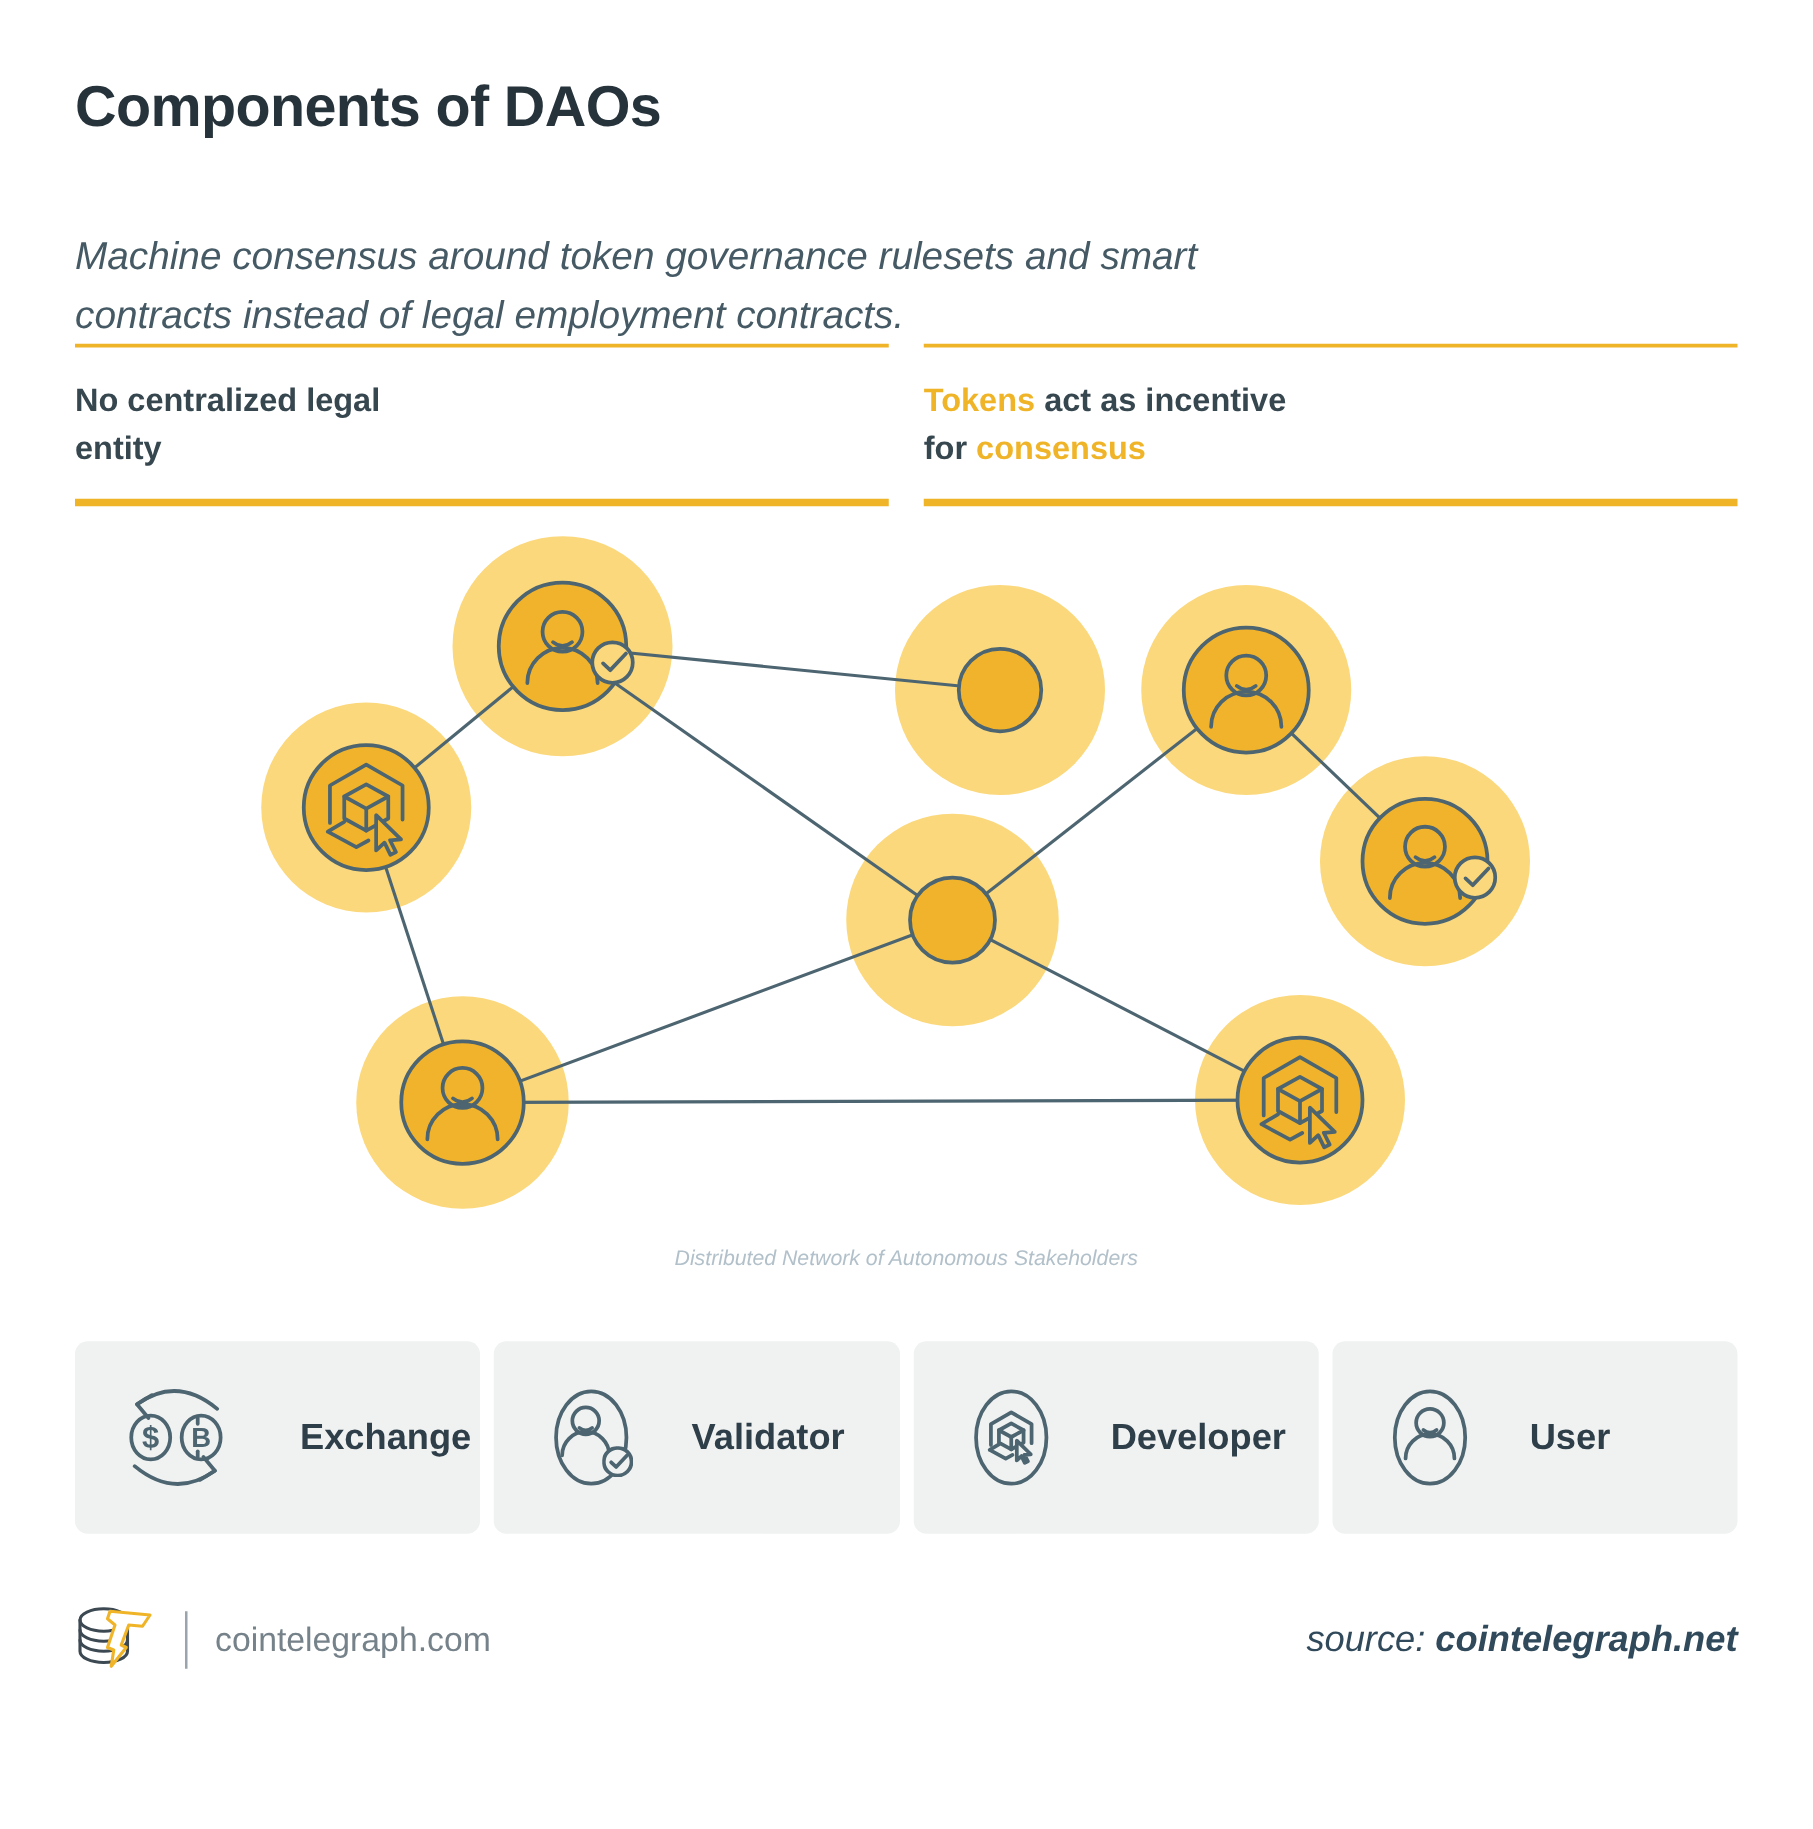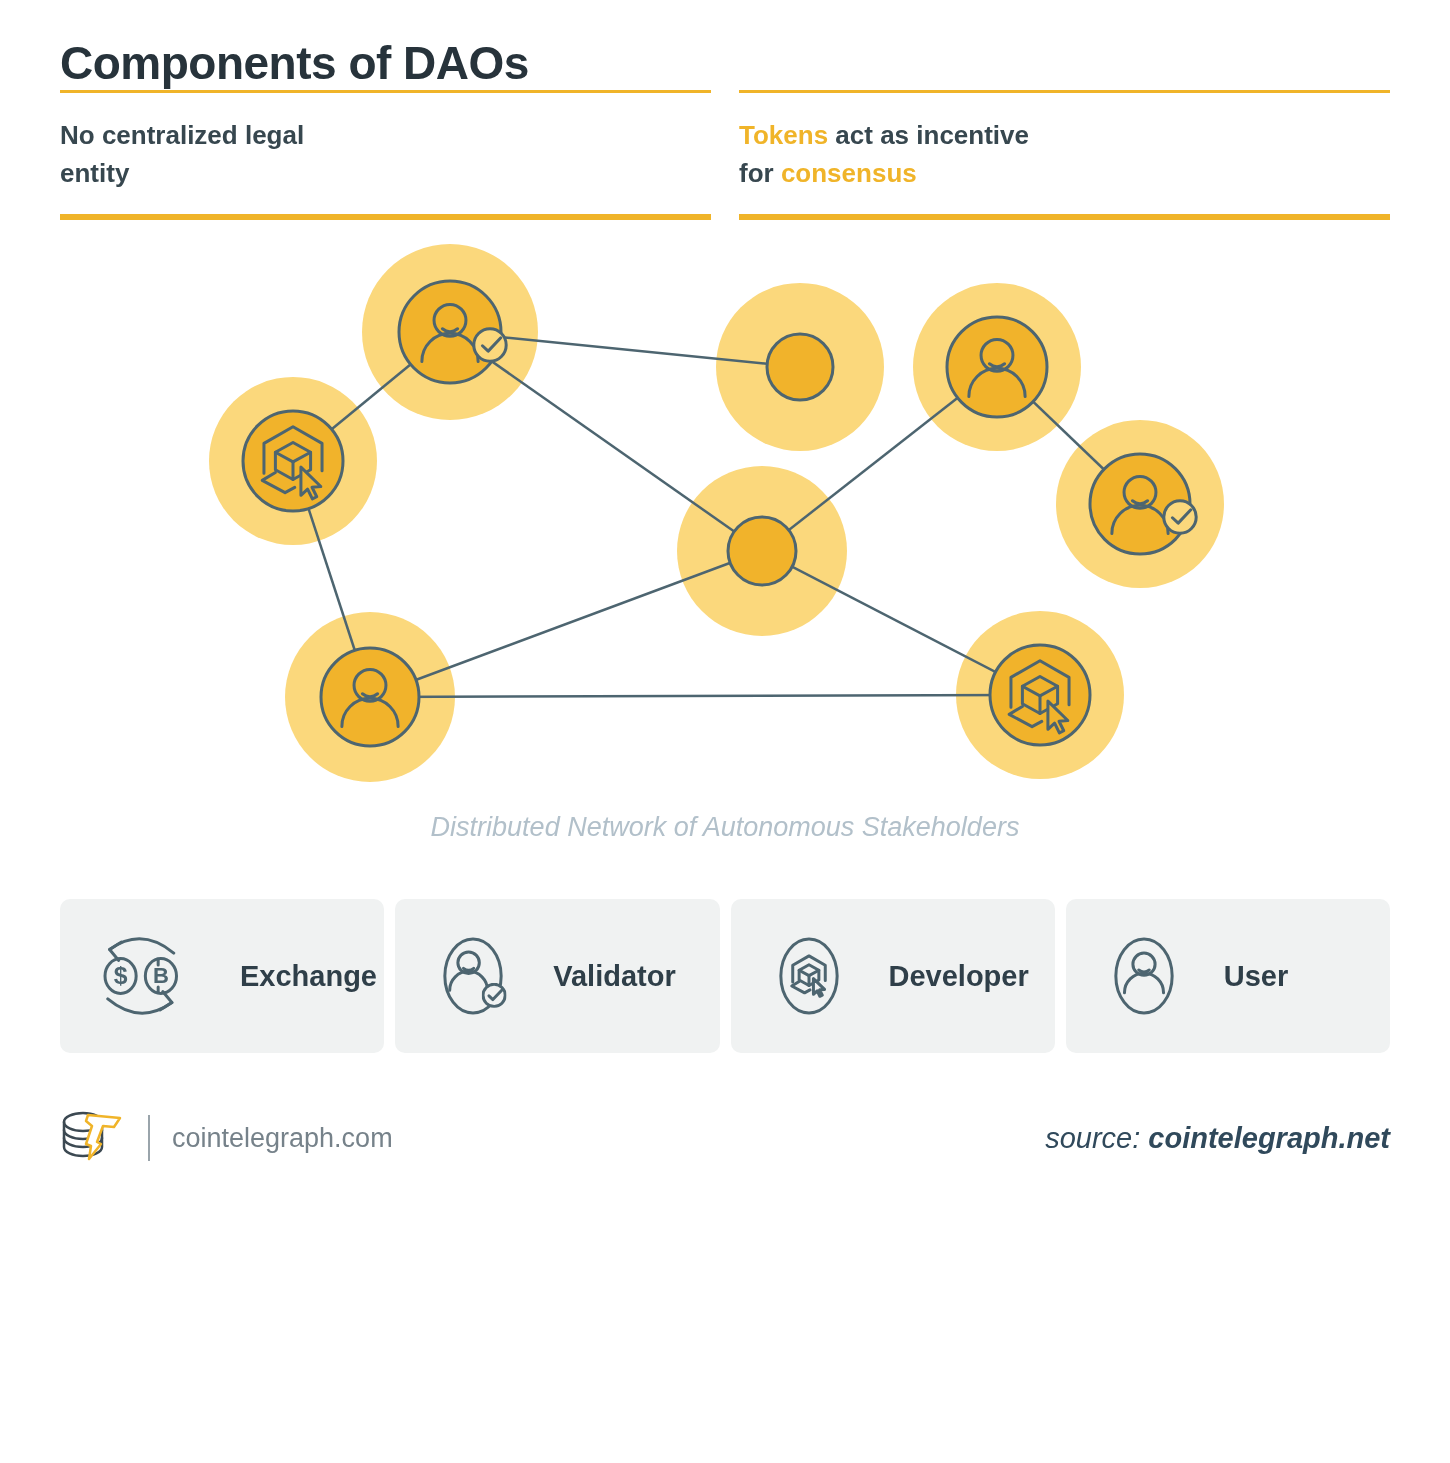--- a/index.html
+++ b/index.html
@@ -1,18 +1,18 @@
 <!DOCTYPE html>
 <html style="--accent: #F0B429; --halo: #FBD87C; --core: #F1B32B; --icon-stroke: #4D6570; --title: #27333B; --subtitle: #455A64; --feature-text: #37474F; --caption: #B2C0CA; --legend-bg: #F0F2F2; --legend-text: #2F3F49; --footer-site: #76828A; --footer-source: #30495B; --divider: #9AA4AB; --logo-dark: #3C4952;"><head>
 <meta charset="utf-8">
 <style>
   html,body { margin:0; padding:0; background:#ffffff; }
   .page {
     width:1450px; height:1463px; box-sizing:border-box;
-    padding:36px 60px 0; position:relative; overflow:hidden;
+    padding:58px 60px 0; position:relative; overflow:hidden;
     font-family:"Liberation Sans", sans-serif; background:#ffffff;
   }
   h1.title {
     margin:0; font-size:46px; font-weight:700; letter-spacing:-0.5px;
     color:var(--title,#27333B);
   }
   p.subtitle {
     margin:70px 0 0; font-size:31px; font-style:italic; font-weight:400;
     color:var(--subtitle,#455A64); line-height:1.5; white-space:pre-line;
   }
@@ -28,21 +28,21 @@
     color:var(--feature-text,#37474F); white-space:pre-line;
   }
   .feature-text .hl { color:var(--accent,#F0B429); }
   .diagram { margin-top:20px; }
   .diagram svg.network {
     display:block; margin-left:-60px; width:1450px; height:560px;
     --badge-fill: var(--halo,#FBD87C);
     --cursor-fill: var(--core,#F1B32B);
   }
   p.caption {
-    margin:12px 0 12px; text-align:center; font-size:27px; font-style:italic;
+    margin:12px 0 12px; text-align:center; font-size:17px; font-style:italic;
     color:var(--caption,#B2C0CA);
   }
   .legend { display:flex; gap:11px; margin-top:56px; }
   .legend-card {
     flex:1 1 0; height:154px; background:var(--legend-bg,#F0F2F2);
     border-radius:10px; display:flex; align-items:center;
     padding-left:34px; box-sizing:border-box;
   }
   .legend-icon {
     flex:none;
@@ -95,20 +95,22 @@
       <circle class="ln badge-circle" cx="50" cy="50" r="45"></circle>
       <path class="ln" d="M29 52 L45 67 L80 30"></path>
     </symbol>
   </defs>
 </svg>
 
 <div class="page">
 
   <h1 class="title">Components of DAOs</h1>
 
+  <p class="subtitle">Machine consensus around token governance rulesets and smart
+contracts instead of legal employment contracts.</p>
 
   <div class="features">
     <div class="feature">
       <p class="feature-text"><span>No centralized legal
 entity</span></p>
     </div>
     <div class="feature">
       <p class="feature-text"><span class="hl">Tokens</span><span> act as incentive
 for </span><span class="hl">consensus</span></p>
     </div>

